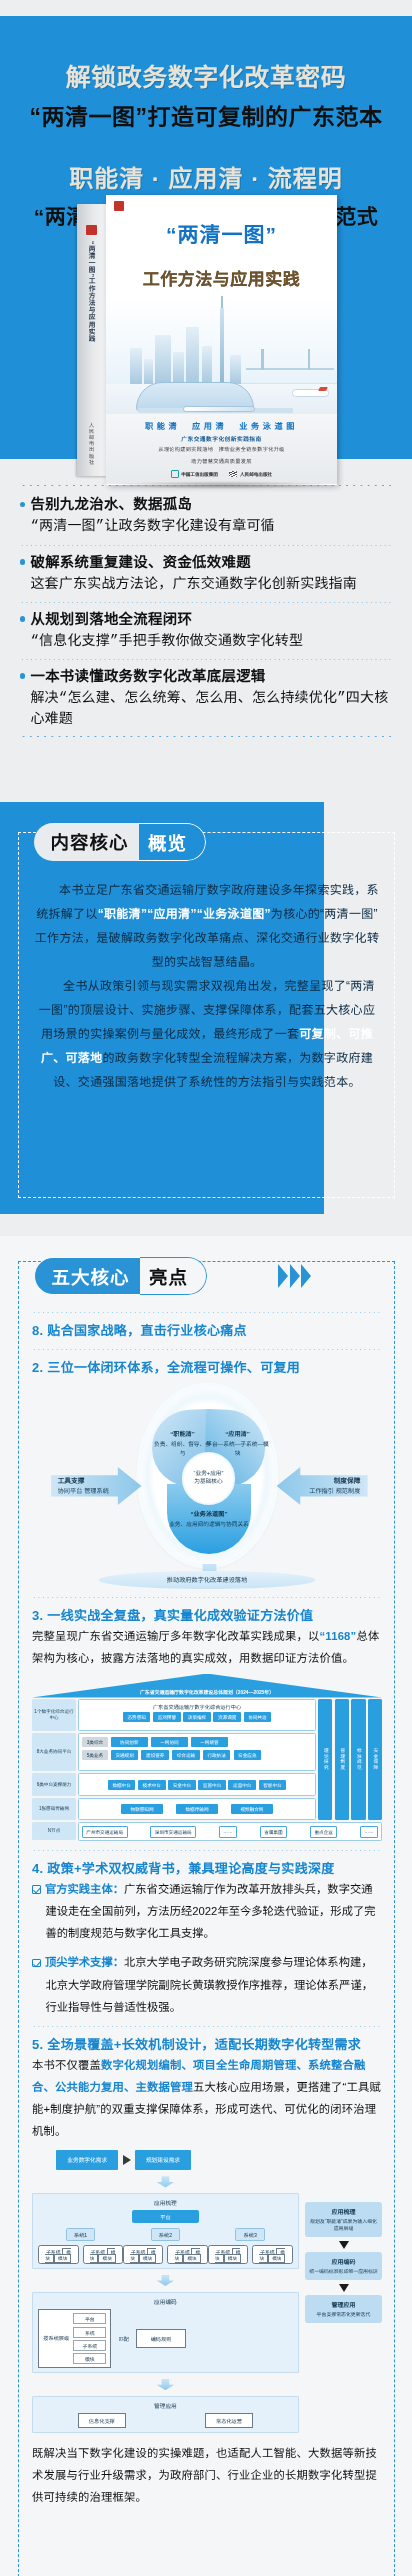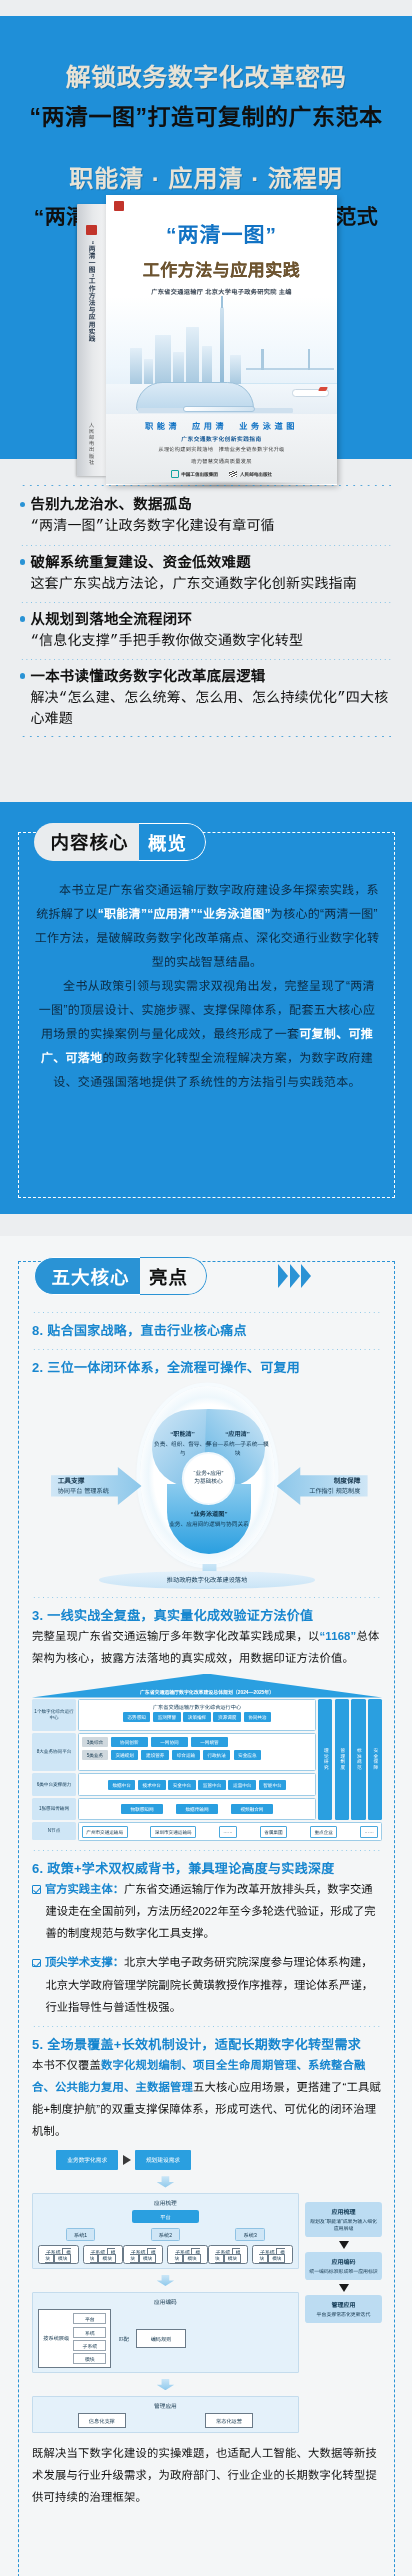--- a/index.html
+++ b/index.html
@@ -35,21 +35,21 @@
   .spine-logo { width:10.3px; height:10.3px; background:#c2342b; border-radius:1px; margin-bottom:6.2px; }
   .spine-txt { writing-mode:vertical-rl; font-size:6.7px; font-weight:bold; color:#2b3b4e; line-height:1.35; letter-spacing:0.5px;}
   .spine-pub { writing-mode:vertical-rl; font-size:5.2px; color:#4a4a4a; margin-top:auto; margin-bottom:11.3px; letter-spacing:1px;}
   .book-face {
     position:absolute; left:29px; top:0; width:231px; height:290px;
     background:#ffffff; box-shadow:1.5px 2.1px 6.2px rgba(0,0,0,.3);
     overflow:hidden;
   }
   .bf-logo { position:absolute; left:8.2px; top:6.2px; width:10.3px; height:10.3px; background:#c2342b; border-radius:1px;}
   .bf-title1 { margin-top:23px; text-align:center; font-size:21px; font-weight:bold; color:#1273c4; letter-spacing:1px; }
-  .bf-title2 { margin-top:8px; text-align:center; font-size:17px; font-weight:bold;
+  .bf-title2 { margin-top:17px; text-align:center; font-size:17px; font-weight:bold;
                background:linear-gradient(180deg,#8a6a3a,#4a3a22); -webkit-background-clip:text; background-clip:text; color:#6d5430; letter-spacing:0.5px;}
   .bf-authors { margin-top:6.2px; text-align:center; font-size:6.2px; color:#3a4654; font-weight:bold; letter-spacing:0.3px;}
   
   .city { position:absolute; left:0; top:101px; width:231px; height:118px; overflow:hidden; }
   .sky { position:absolute; inset:0; background:linear-gradient(180deg,#ffffff 0%,#eef6fc 60%,#dceaf5 100%); }
   .tower { position:absolute; left:114px; bottom:30px; width:4.1px; height:77px;
            background:linear-gradient(180deg,#cfe2f0,#8fb9d6); border-radius:2.1px 2.1px 0 0;}
   .tower:after{content:"";position:absolute;left:1px;top:-13.4px;width:2.1px;height:14.4px;background:#9dc2dc;}
   .bldg { position:absolute; bottom:30px; background:linear-gradient(180deg,#e3eff8,#a8c9e0); border-radius:0.5px;}
   .bridge { position:absolute; right:3.1px; bottom:44px; width:88px; height:23px; }
@@ -85,21 +85,21 @@
             background-size:7.2px 2.1px; background-repeat:repeat-x; margin:6.2px 0 9.3px; }
   .dotrow.thin { background-image:radial-gradient(circle,#7fc0e5 0.6px, transparent 0.6px);
                  background-size:4.6px 1.5px; margin:7.2px 0 7.2px;}
   .b-item { margin-bottom:2.1px; }
   .b-head { display:flex; align-items:flex-start; gap:5.2px; }
   .b-dot { width:5.7px; height:5.7px; border-radius:50%; background:#2a93d5; margin-top:6.2px; flex:0 0 auto;}
   .b-h-txt { font-size:14.4px; font-weight:bold; color:#121212; line-height:1.45; letter-spacing:0.3px;}
   .b-sub { font-size:14px; color:#121212; line-height:1.5; margin-left:10.8px; letter-spacing:0.2px;}
 
   
-  .sec-core { position:absolute; left:0; top:802px; width:412px; height:412px; background:#1f8fd8; }
+  .sec-core { position:absolute; left:0; top:802px; width:324px; height:412px; background:#1f8fd8; }
   .dashed-box { position:absolute; left:17.5px; top:30px; width:377px; height:366px;
                 border:1.5px dashed #ffffff; }
   .pill { position:absolute; left:34px; top:20.6px; height:38px; display:flex;
           border-radius:19.6px; overflow:hidden; z-index:3; }
   .pill-a { background:#e9ecee; color:#111; font-size:18.5px; font-weight:bold; padding:5.7px 10.3px 5.7px 16.5px; letter-spacing:1px;}
   .pill-b { background:#1f8fd8; color:#fff; font-size:18.5px; font-weight:bold; padding:5.7px 17.5px 5.7px 9.3px;
             border:1.5px solid #fff; border-left:none; border-radius:0 19.6px 19.6px 0; letter-spacing:1px;}
   .pill.alt .pill-a { background:#2a93d5; color:#fff; border:1.5px solid #fff; border-right:none; border-radius:19.6px 0 0 19.6px;}
   .pill.alt .pill-b { background:#f4f6f7; color:#111; border:1.5px solid #2a93d5; border-left:none;}
   .chevrons { position:absolute; left:278px; top:28px; display:flex; gap:1.5px; z-index:3;}
@@ -486,21 +486,21 @@
             <span class="node">……</span>
             <span class="node">省属集团</span>
             <span class="node">重点企业</span>
             <span class="node">……</span>
           </div>
         </div>
       </div>
 
       <div class="hi-sep"></div>
 
-      <div class="hi-num">6. 政策+学术双权威背书，兼具理论高度与实践深度</div>
+      <div class="hi-num">4. 政策+学术双权威背书，兼具理论高度与实践深度</div>
       <div class="hi-li">
         <span class="chk"></span><span class="blu">官方实践主体：</span><span>广东省交通运输厅作为改革开放排头兵，数字交通建设走在全国前列，方法历经2022年至今多轮迭代验证，形成了完善的制度规范与数字化工具支撑。</span>
       </div>
       <div class="hi-li">
         <span class="chk"></span><span class="blu">顶尖学术支撑：</span><span>北京大学电子政务研究院深度参与理论体系构建，北京大学政府管理学院副院长黄璜教授作序推荐，理论体系严谨，行业指导性与普适性极强。</span>
       </div>
 
       <div class="hi-sep"></div>
 
       <div class="hi-num">5. 全场景覆盖+长效机制设计，适配长期数字化转型需求</div>

